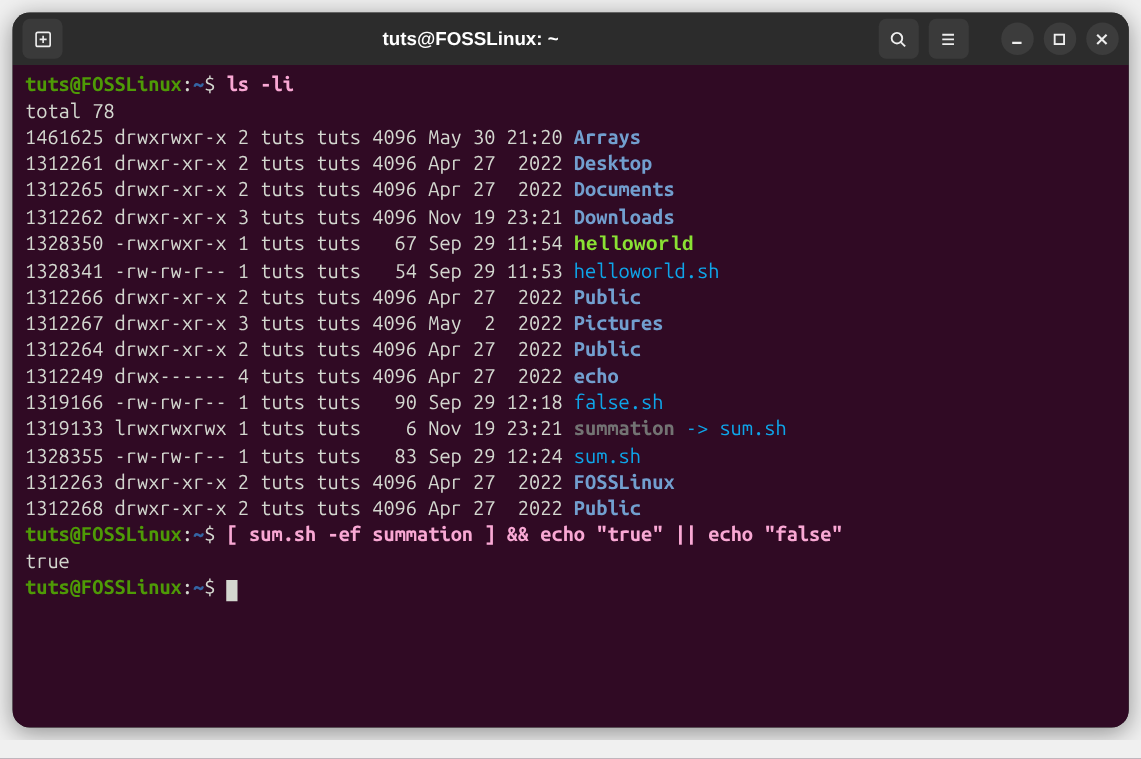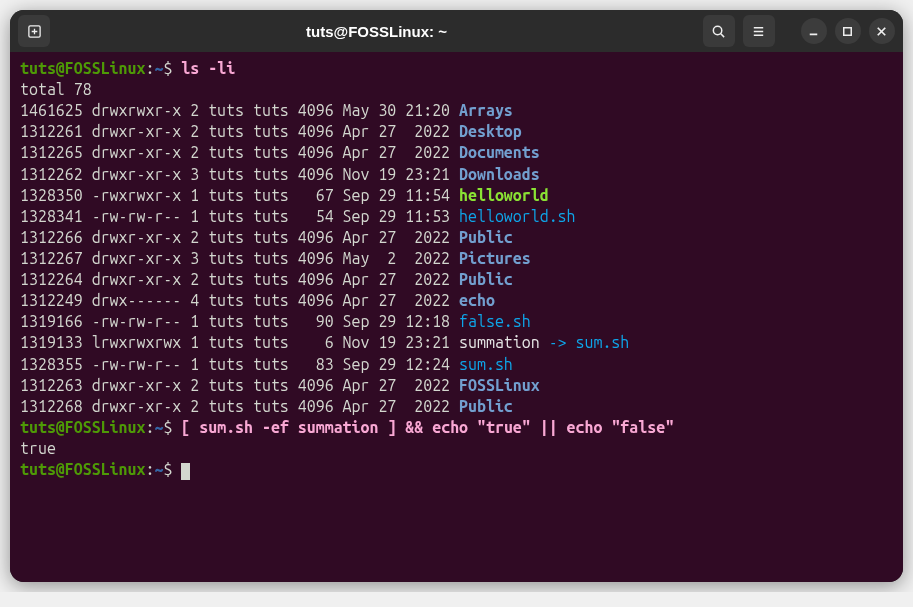--- a/index.html
+++ b/index.html
@@ -59,22 +59,22 @@
     padding: 6px 10px 40px 10px;
     white-space: pre;
     min-height: 530px;
     overflow-x: auto;
   }
   .user-host { color: #4e9a06; font-weight: bold; }
   .path { color: #3465a4; font-weight: bold; }
   .prompt-dollar { color: #d3d7cf; }
   .cmd { color: #f9a8d4; font-weight: bold; }
   .dir-name { color: #729fcf; font-weight: bold; }
-  .exec-name { color: #8ae234; font-weight: bold; }
-  .link-name { color: #e5e5e5; font-weight: normal; }
+  .exec-name { color: #8ae234; font-weight: bold; font-family: Liberation Mono, monospace; }
+  .link-name { color: #737373; font-weight: bold; }
   .plain-name { color: #0ea5e9; }
   .cursor {
     display: inline-block;
     width: 9px;
     height: 17px;
     background: #d3d7cf;
     vertical-align: text-bottom;
     margin-bottom: -2px;
   }
 </style>

